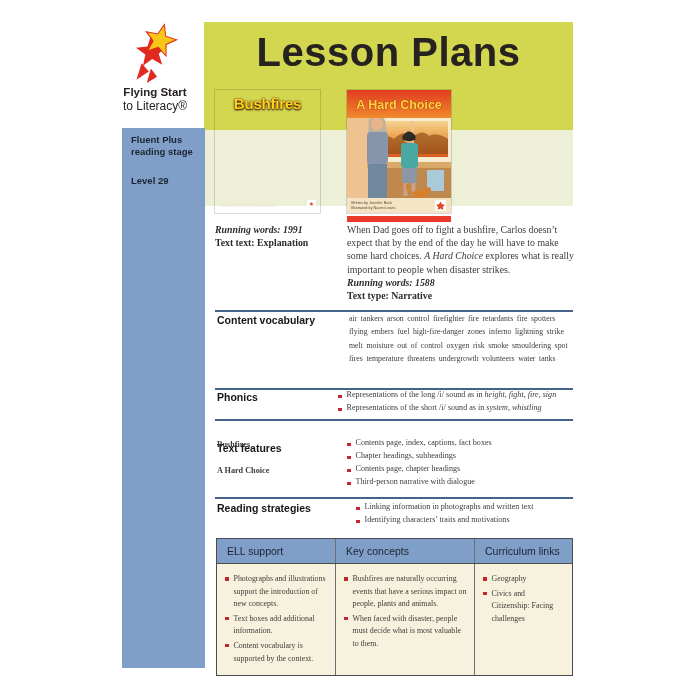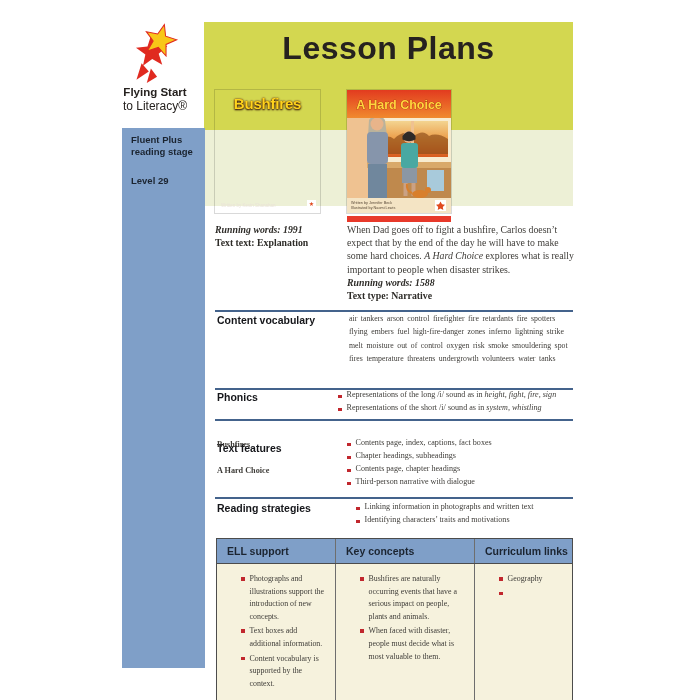--- a/index.html
+++ b/index.html
@@ -4,21 +4,21 @@
 <style>
   html,body{margin:0;padding:0}
   body{width:700px;height:700px;background:#fff;font-family:"Liberation Sans",sans-serif}
   .page{position:relative;width:700px;height:700px;background:#fff;overflow:hidden}
   .abs{position:absolute}
   .serif{font-family:"Liberation Serif",serif;color:#3e3c38}
 
   
   .band-lime{left:204px;top:22px;width:369px;height:108px;background:var(--lime)}
   .band-light{left:204px;top:130px;width:369px;height:76px;background:var(--lightband)}
-  .lesson-title{left:204px;top:30px;width:369px;text-align:center;font-size:32px;font-weight:bold;color:#26221f;letter-spacing:.5px}
+  .lesson-title{left:204px;top:30px;width:369px;text-align:center;font-size:40px;font-weight:bold;color:#26221f;letter-spacing:.5px}
 
   
   .logo-text{left:112px;top:86px;width:86px;text-align:center;color:#26221f}
   .logo-text .l1{font-size:11.5px;font-weight:bold}
   .logo-text .l2{font-size:12px;margin-top:1px}
 
   
   .sidebar{left:122px;top:128px;width:83px;height:540px;background:var(--blue);padding:6px 9px;box-sizing:border-box}
   .sidebar .stage{font-size:9.5px;font-weight:bold;color:var(--navy);line-height:1.3}
   .sidebar .level{font-size:9.5px;font-weight:bold;color:var(--navy);margin-top:16px}
@@ -53,23 +53,23 @@
   .vocab{left:349px;top:312px;width:226px;font-size:7.8px;line-height:13.3px;word-spacing:1.6px}
   .bl{display:flex;align-items:flex-start;margin-bottom:4.6px}
   .blt{flex:0 0 3.5px;width:3.5px;height:3.5px;background:var(--red);margin:3.5px 5px 0 0}
   .bt{font-size:8.1px;line-height:8.6px}
   .nowrap{white-space:nowrap}
   .sublabel{font-size:8.2px;font-weight:bold}
 
   
   .btable{left:216px;top:538px;width:357px;border:1.5px solid #4c4c4c;box-sizing:border-box}
   .btable .hrow{display:flex;background:var(--blue);border-bottom:1.5px solid #4c4c4c}
-  .btable .hcell{font-size:10.5px;font-weight:bold;color:var(--navy);padding:6px 0 6px 10px;box-sizing:border-box}
+  .btable .hcell{font-size:10.5px;font-weight:normal;color:var(--navy);padding:6px 0 6px 10px;box-sizing:border-box}
   .btable .brow{display:flex;background:var(--cream)}
-  .btable .bcell{padding:9px 7px 8px 24px;box-sizing:border-box;min-height:104px}
+  .btable .bcell{padding:9px 7px 8px 8px;box-sizing:border-box;min-height:104px}
   .btable .c1{width:118px}.btable .c2{width:139px}.btable .c3{width:98px}
   .btable .c2,.btable .c3{border-left:1px solid #6e6e6e}
   .btable .bt{font-size:7.9px;line-height:12.6px}
   .btable .bl{margin-bottom:2px}
   .btable .blt{margin-top:4px}
 </style>
 </head>
 <body>
 
 <div class="page">
@@ -245,18 +245,19 @@
             <span class="serif bt">When faced with disaster, people must decide what is most valuable to them.</span>
           </div>
       </div>
       <div class="bcell c3">
         <div class="bl">
             <span class="blt"></span>
             <span class="serif bt">Geography</span>
           </div>
         <div class="bl">
             <span class="blt"></span>
+            <span class="serif bt">Civics and Citizenship: Facing challenges</span>
           </div>
       </div>
     </div>
   </div>
 
 </div>
 
 </body></html>

